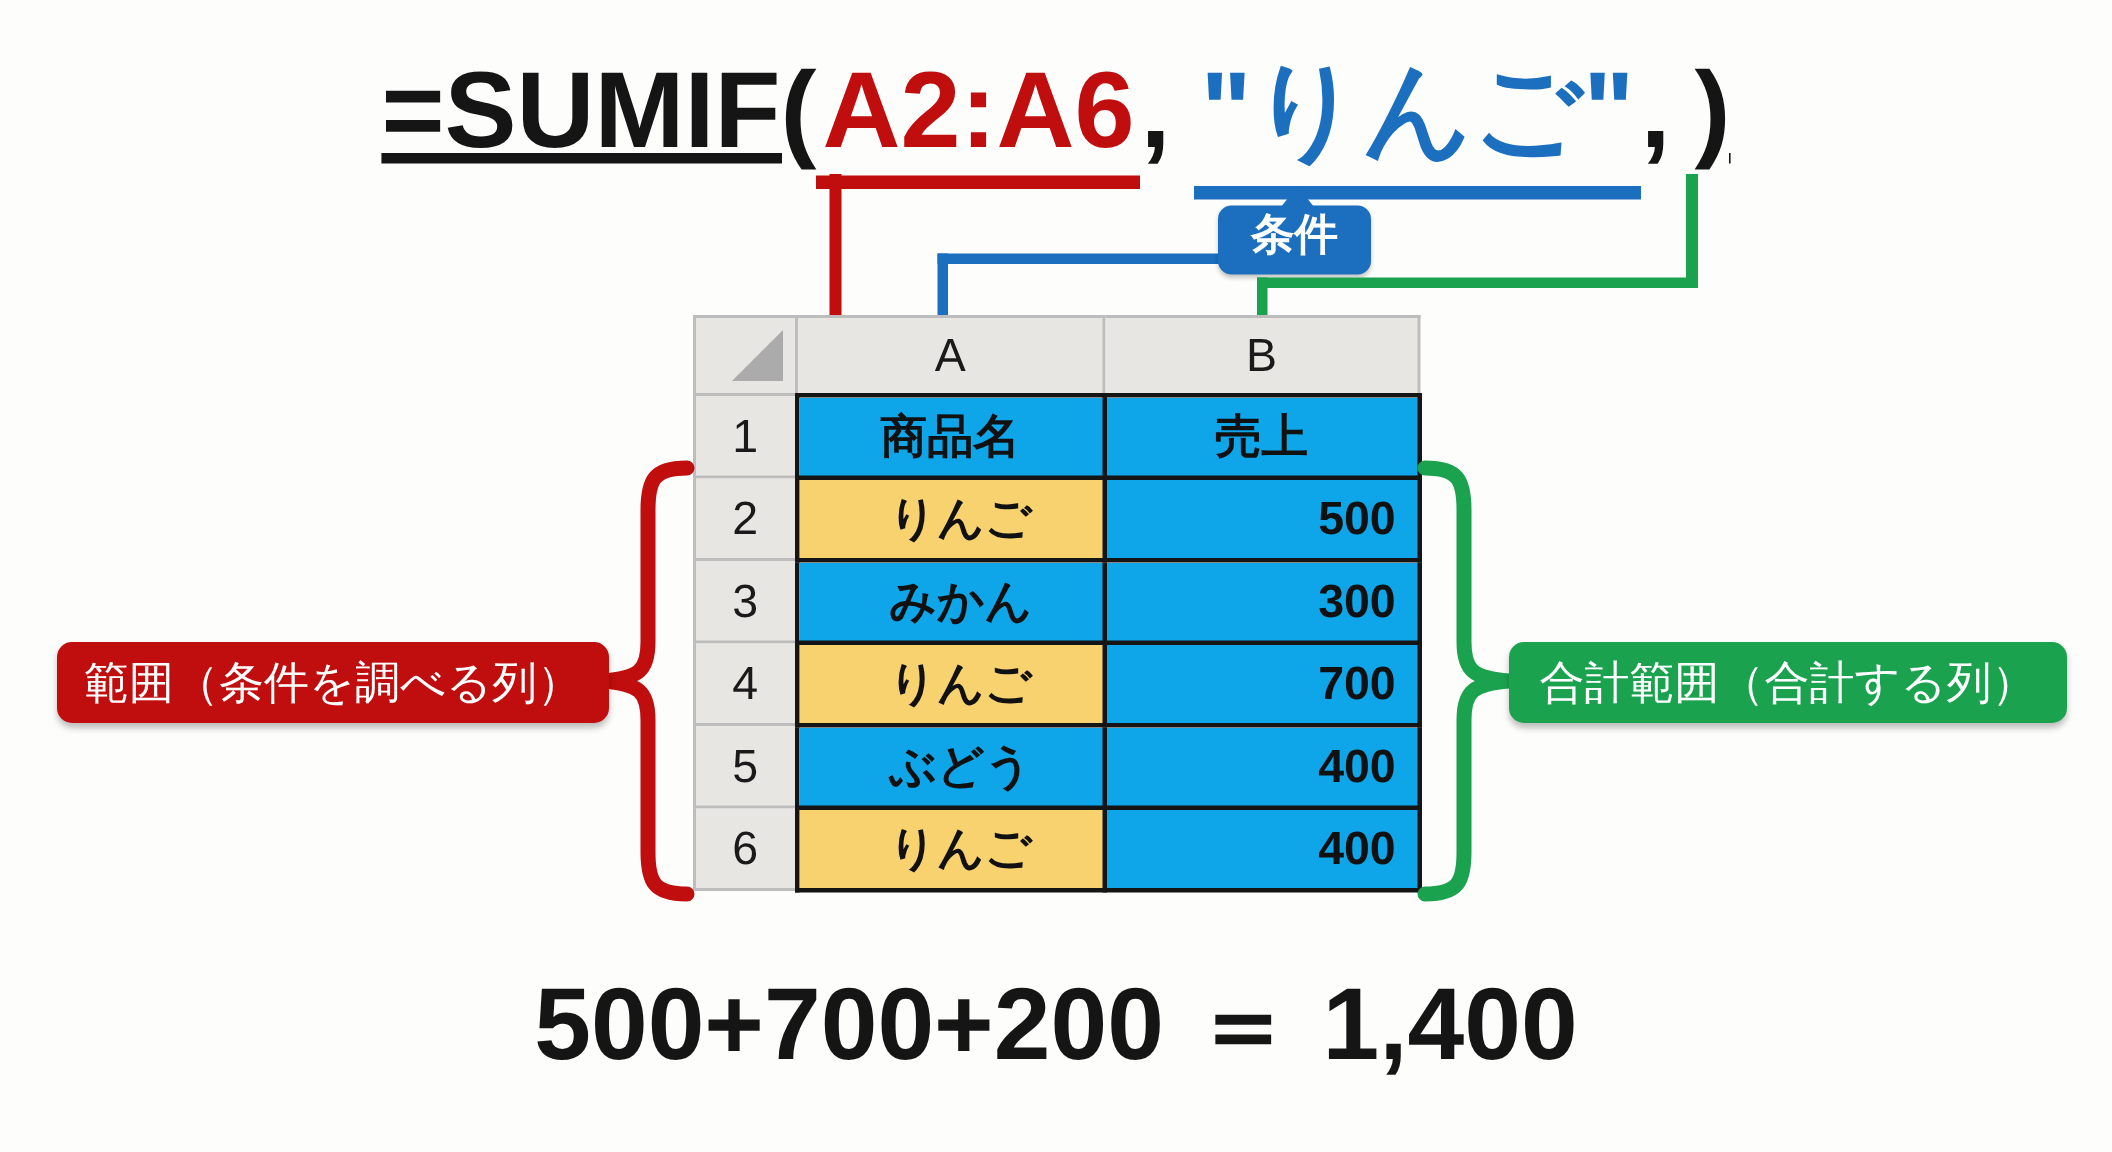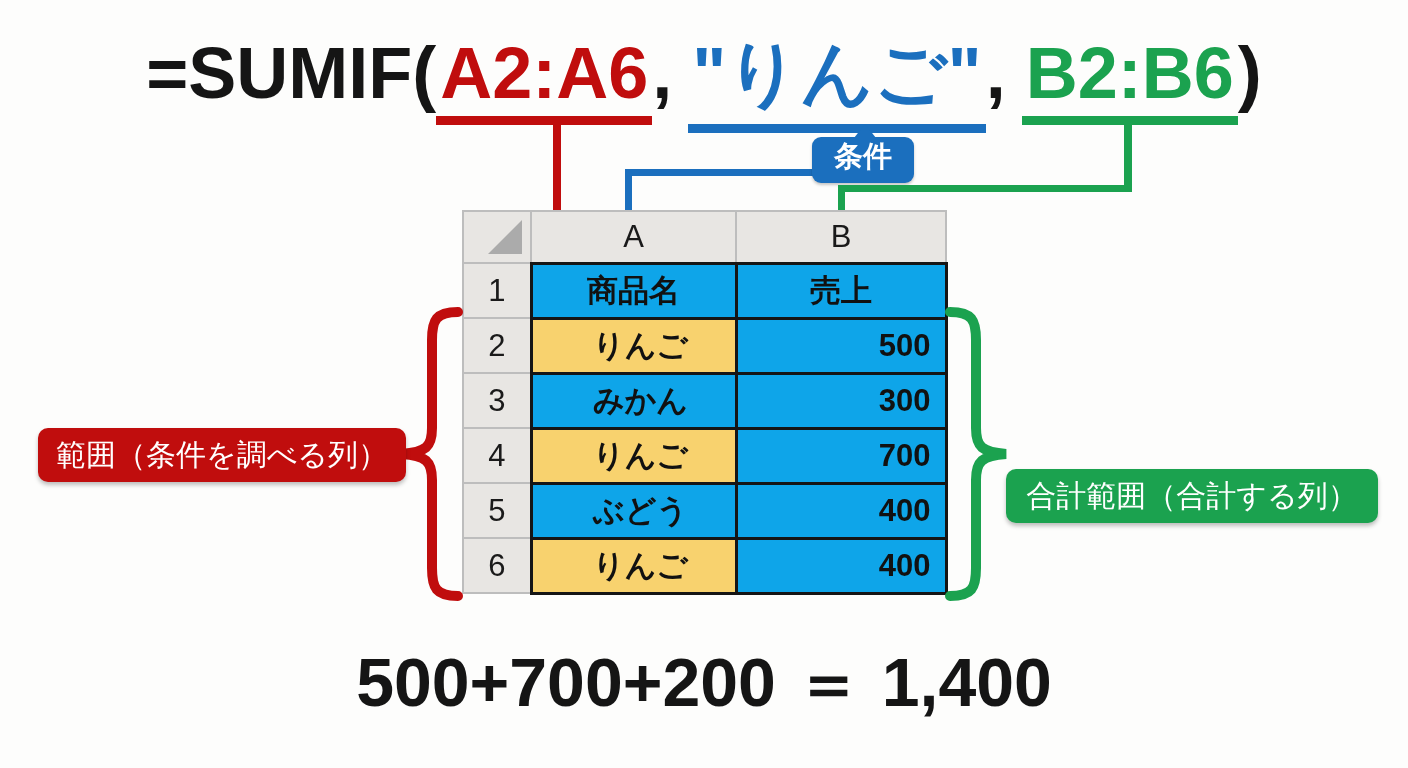--- a/index.html
+++ b/index.html
@@ -10,21 +10,21 @@
     color:#111;
   }
   .abs{position:absolute;}
 
   
   .formula{
     left:0;right:0;top:26px;height:100px;
     display:flex;justify-content:center;align-items:baseline;
     font-size:72px;font-weight:bold;white-space:nowrap;
   }
-  .formula .black{color:#151515;}
+  .formula .black{color:#151515;text-decoration:underline;}
   .formula .arg{padding:0 4px 2px 4px;border-bottom:9px solid transparent;}
   .formula .arg.red{color:#C00D0D;border-bottom-color:#C00D0D;}
   .formula .arg.blue{color:#1B6FBE;border-bottom-color:#1B6FBE;}
   .formula .arg.green{color:#1BA24F;border-bottom-color:#1BA24F;}
   .formula .sep{margin-right:16px;color:#151515;}
 
   
   .line{background:#C00D0D;}
   .line.blue{background:#1B6FBE;}
   .line.green{background:#1BA24F;}
@@ -66,38 +66,37 @@
   }
 
   
   .tag{
     height:54px;border-radius:10px;
     display:flex;align-items:center;justify-content:center;
     color:#fff;font-size:30px;font-weight:normal;white-space:nowrap;
     box-shadow:0 3px 4px rgba(0,0,0,.25);
   }
   .tag.red{left:38px;top:428px;width:368px;background:#C00D0D;}
-  .tag.green{left:1006px;top:428px;width:372px;background:#1BA24F;margin-top:41px;}
+  .tag.green{left:1006px;top:428px;width:372px;background:#1BA24F;}
 
   
   .result{
     left:0;right:0;top:638px;text-align:center;
     font-size:68px;font-weight:bold;color:#151515;white-space:nowrap;
   }
 </style>
 </head>
 <body>
 
 <div class="abs formula">
   <span class="black">=SUMIF(</span>
   <span class="arg red">A2:A6</span>
   <span class="sep">,</span>
   <span class="arg blue">"りんご"</span>
   <span class="sep">,</span>
-  <span class="arg green">B2:B6</span>
   <span class="black">)</span>
 </div>
 
 <div class="abs line" style="left:553px;top:116px;width:8px;height:96px;"></div>
 
 <div class="abs line blue" style="left:625px;top:169px;width:192px;height:7px;"></div>
 <div class="abs line blue" style="left:625px;top:169px;width:7px;height:44px;"></div>
 <div class="abs cond">
   <span class="tip"></span>
   <span>条件</span>

